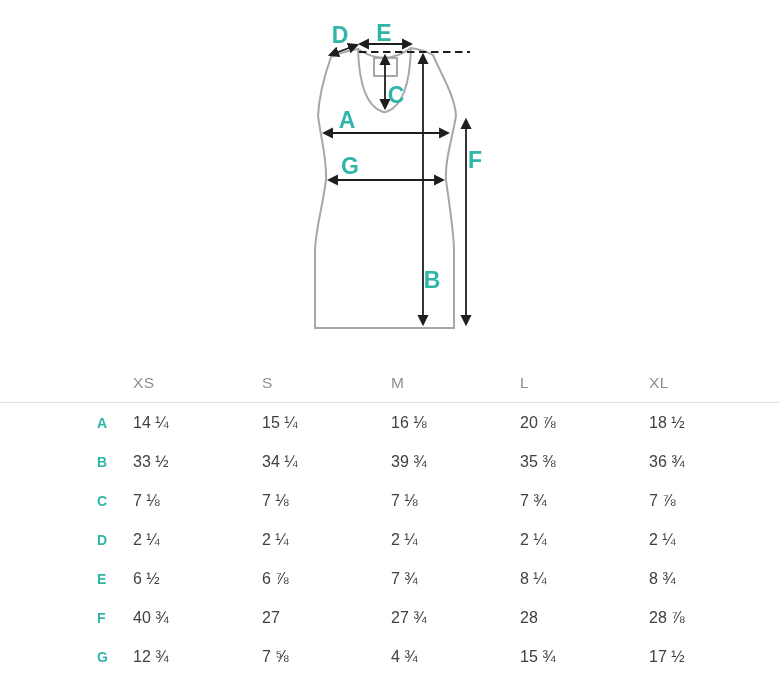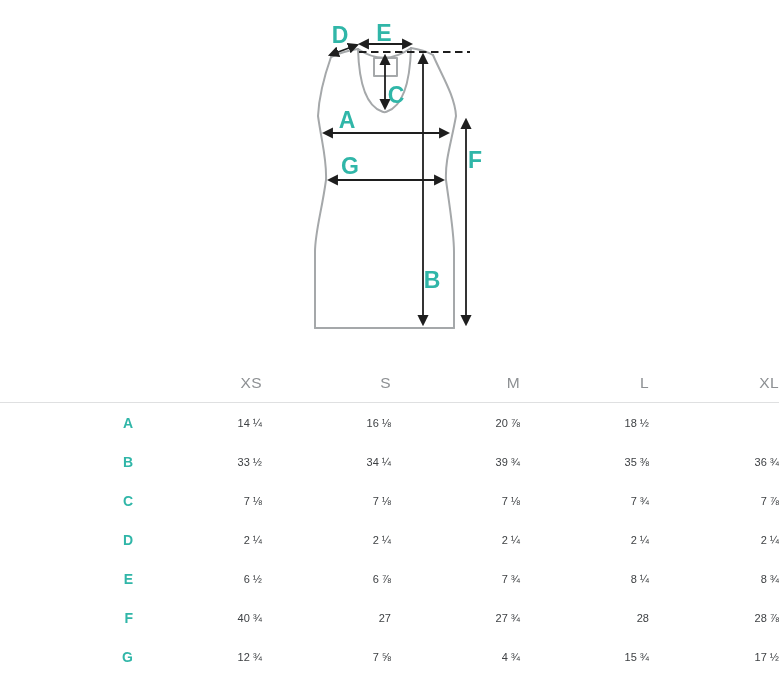--- a/index.html
+++ b/index.html
@@ -9,32 +9,32 @@
   }
   .stage{width:779px;height:680px;position:relative;background:#fff;}
   .diagram{position:relative;width:779px;height:364px;}
   .diagram svg{display:block;}
   
   .garment{stroke:#a5a8aa;stroke-width:2;fill:none;stroke-linecap:round;stroke-linejoin:round;}
   .meas{stroke:#1e1e1e;stroke-width:1.8;fill:none;}
   .dash{stroke-dasharray:7.5 4.5;}
   .mlabel{fill:#30b6a8;font-weight:700;font-size:23px;font-family:"Liberation Sans","DejaVu Sans",sans-serif;}
   
-  .size-table{width:779px;text-align:right;}
+  .size-table{width:779px;}
   .thead,.trow{
     display:grid;
     grid-template-columns:133px 129px 129px 129px 129px 1fr;
     align-items:center;
   }
   .thead{height:38px;}
   .trow{height:39px;}
   .divider{height:1px;background:#dfe0e1;width:779px;}
   .th{color:#8d9093;font-size:15.5px;letter-spacing:.4px;}
   .letter{padding-left:97px;color:#30b6a8;font-weight:700;font-size:14px;}
-  .td{color:#3e4144;font-size:11px;}
+  .td{color:#3e4144;font-size:16px;}
 </style>
 </head>
 <body>
 
 <div class="stage">
 
   <div class="diagram">
     <svg width="779" height="364" viewBox="0 0 779 364">
       <defs>
         <marker id="ah" viewBox="0 0 10 10" refX="8" refY="5" markerWidth="6.2" markerHeight="6.2" orient="auto-start-reverse">
@@ -93,20 +93,21 @@
       <div class="th">M</div>
       <div class="th">L</div>
       <div class="th">XL</div>
     </div>
 
     <div class="divider"></div>
 
     <div class="trow">
       <div class="letter">A</div>
       <div class="td">14 ¼</div>
+      <div class="td">15 ¼</div>
       <div class="td">16 ⅛</div>
       <div class="td">20 ⅞</div>
       <div class="td">18 ½</div>
     </div>
 
     <div class="trow">
       <div class="letter">B</div>
       <div class="td">33 ½</div>
       <div class="td">34 ¼</div>
       <div class="td">39 ¾</div>

